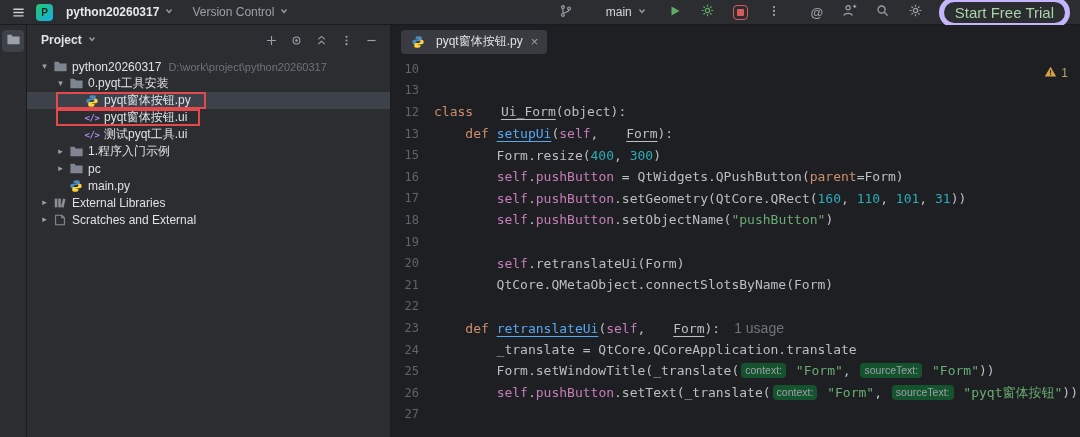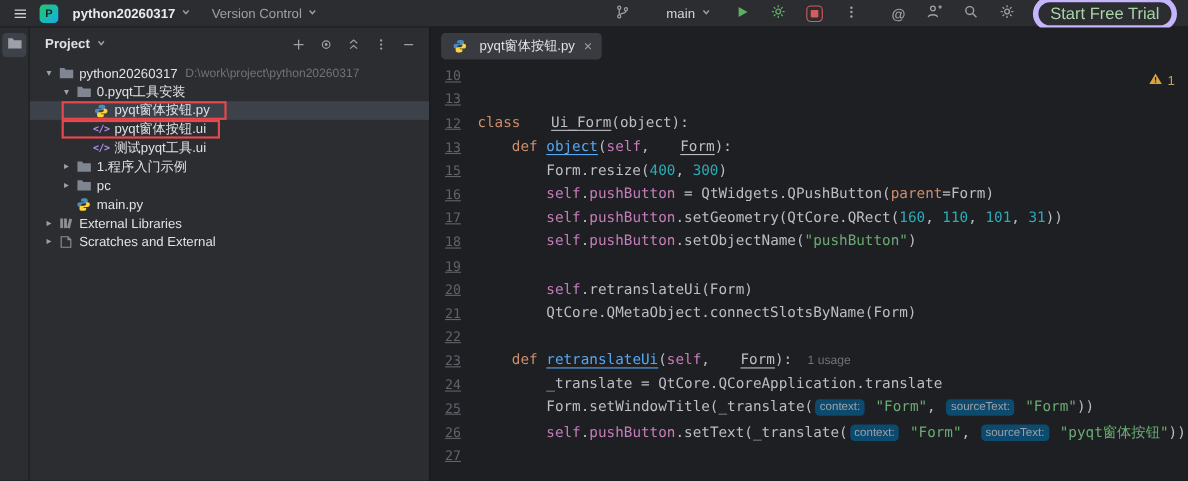--- a/index.html
+++ b/index.html
@@ -65,36 +65,36 @@
          gap:6px; padding:0 9px; color:#dfe1e5; }
   .tab-close { color:#9da0a8; font-size:13px; line-height:1; margin-left:2px; }
 
   .inspections { position:absolute; top:40px; right:12px; display:flex; align-items:center; gap:4px;
                  color:#b8a764; font-size:12px; z-index:5; }
 
   .code { position:absolute; top:33px; left:0; right:0; bottom:0; overflow:hidden;
           font-family:"DejaVu Sans Mono","Liberation Mono",monospace; font-size:13px; }
   .code-line { height:21.6px; display:flex; align-items:center; white-space:pre; }
   .lnum { width:28px; flex:none; text-align:right; color:#5f646b; font-size:12px;
-          font-family:"DejaVu Sans Mono","Liberation Mono",monospace;text-decoration:underline; }
+          font-family:"DejaVu Sans Mono","Liberation Mono",monospace; }
   .ltext { padding-left:15px; }
 
   .tk-pl   { color:#bcbec4; }
   .tk-kw   { color:#cf8e6d; }
   .tk-fn   { color:#56a8f5; text-decoration:underline; text-underline-offset:3px; }
   .tk-ul   { color:#bcbec4; text-decoration:underline; text-underline-offset:3px;margin-left:20px; }
   .tk-self { color:#c77dba; }
   .tk-fld  { color:#c77dba; }
   .tk-str  { color:#6aab73; }
   .tk-num  { color:#2aacb8; }
   .tk-named{ color:#cf8e6d; }
-  .tk-hint { background:#0c4a6e; color:#9da0a8; border-radius:4px; padding:0 4px;
+  .tk-hint { background:#14532d; color:#9da0a8; border-radius:4px; padding:0 4px;
              font-size:10.5px; font-family:"Liberation Sans",sans-serif;
              display:inline-block; line-height:15px; margin:0 2px; transform:translateY(-1px); }
-  .tk-use  { color:#6f737a; font-size:11px; font-family:"Liberation Sans",sans-serif; margin-left:14px; }
+  .tk-use  { color:#6f737a; font-size:14px; font-family:"Liberation Sans",sans-serif; margin-left:14px; }
 </style>
 </head>
 <body>
 
 <div class="app">
 
   <div class="topbar">
     <span class="tb-icon">
       <svg width="15" height="15" viewBox="0 0 16 16" fill="none" stroke="#ced0d6" stroke-width="1.4">
           <path d="M2.5 4.5h11M2.5 8h11M2.5 11.5h11"></path>
@@ -341,21 +341,21 @@
               <path d="M8 2.2L15 14H1z" fill="#d8a442"></path>
               <rect x="7.3" y="6.2" width="1.4" height="4" fill="#1e1f22"></rect>
               <rect x="7.3" y="11.2" width="1.4" height="1.4" fill="#1e1f22"></rect>
             </svg></span>
         <span>1</span>
       </div>
       <div class="code">
           <div class="code-line"><span class="lnum">10</span><span class="ltext"></span></div>
           <div class="code-line"><span class="lnum">13</span><span class="ltext"></span></div>
           <div class="code-line"><span class="lnum">12</span><span class="ltext"><span class="tk-kw">class</span><span class="tk-pl"> </span><span class="tk-ul">Ui_Form</span><span class="tk-pl">(object):</span></span></div>
-          <div class="code-line"><span class="lnum">13</span><span class="ltext"><span class="tk-pl">    </span><span class="tk-kw">def</span><span class="tk-pl"> </span><span class="tk-fn">object</span><span class="tk-pl">(</span><span class="tk-self">self</span><span class="tk-pl">, </span><span class="tk-ul">Form</span><span class="tk-pl">):</span></span></div>
+          <div class="code-line"><span class="lnum">13</span><span class="ltext"><span class="tk-pl">    </span><span class="tk-kw">def</span><span class="tk-pl"> </span><span class="tk-fn">setupUi</span><span class="tk-pl">(</span><span class="tk-self">self</span><span class="tk-pl">, </span><span class="tk-ul">Form</span><span class="tk-pl">):</span></span></div>
           <div class="code-line"><span class="lnum">15</span><span class="ltext"><span class="tk-pl">        Form.resize(</span><span class="tk-num">400</span><span class="tk-pl">, </span><span class="tk-num">300</span><span class="tk-pl">)</span></span></div>
           <div class="code-line"><span class="lnum">16</span><span class="ltext"><span class="tk-pl">        </span><span class="tk-self">self</span><span class="tk-pl">.</span><span class="tk-fld">pushButton</span><span class="tk-pl"> = QtWidgets.QPushButton(</span><span class="tk-named">parent</span><span class="tk-pl">=Form)</span></span></div>
           <div class="code-line"><span class="lnum">17</span><span class="ltext"><span class="tk-pl">        </span><span class="tk-self">self</span><span class="tk-pl">.</span><span class="tk-fld">pushButton</span><span class="tk-pl">.setGeometry(QtCore.QRect(</span><span class="tk-num">160</span><span class="tk-pl">, </span><span class="tk-num">110</span><span class="tk-pl">, </span><span class="tk-num">101</span><span class="tk-pl">, </span><span class="tk-num">31</span><span class="tk-pl">))</span></span></div>
           <div class="code-line"><span class="lnum">18</span><span class="ltext"><span class="tk-pl">        </span><span class="tk-self">self</span><span class="tk-pl">.</span><span class="tk-fld">pushButton</span><span class="tk-pl">.setObjectName(</span><span class="tk-str">"pushButton"</span><span class="tk-pl">)</span></span></div>
           <div class="code-line"><span class="lnum">19</span><span class="ltext"></span></div>
           <div class="code-line"><span class="lnum">20</span><span class="ltext"><span class="tk-pl">        </span><span class="tk-self">self</span><span class="tk-pl">.retranslateUi(Form)</span></span></div>
           <div class="code-line"><span class="lnum">21</span><span class="ltext"><span class="tk-pl">        QtCore.QMetaObject.connectSlotsByName(Form)</span></span></div>
           <div class="code-line"><span class="lnum">22</span><span class="ltext"></span></div>
           <div class="code-line"><span class="lnum">23</span><span class="ltext"><span class="tk-pl">    </span><span class="tk-kw">def</span><span class="tk-pl"> </span><span class="tk-fn">retranslateUi</span><span class="tk-pl">(</span><span class="tk-self">self</span><span class="tk-pl">, </span><span class="tk-ul">Form</span><span class="tk-pl">):</span><span class="tk-use">1 usage</span></span></div>
           <div class="code-line"><span class="lnum">24</span><span class="ltext"><span class="tk-pl">        _translate = QtCore.QCoreApplication.translate</span></span></div>

